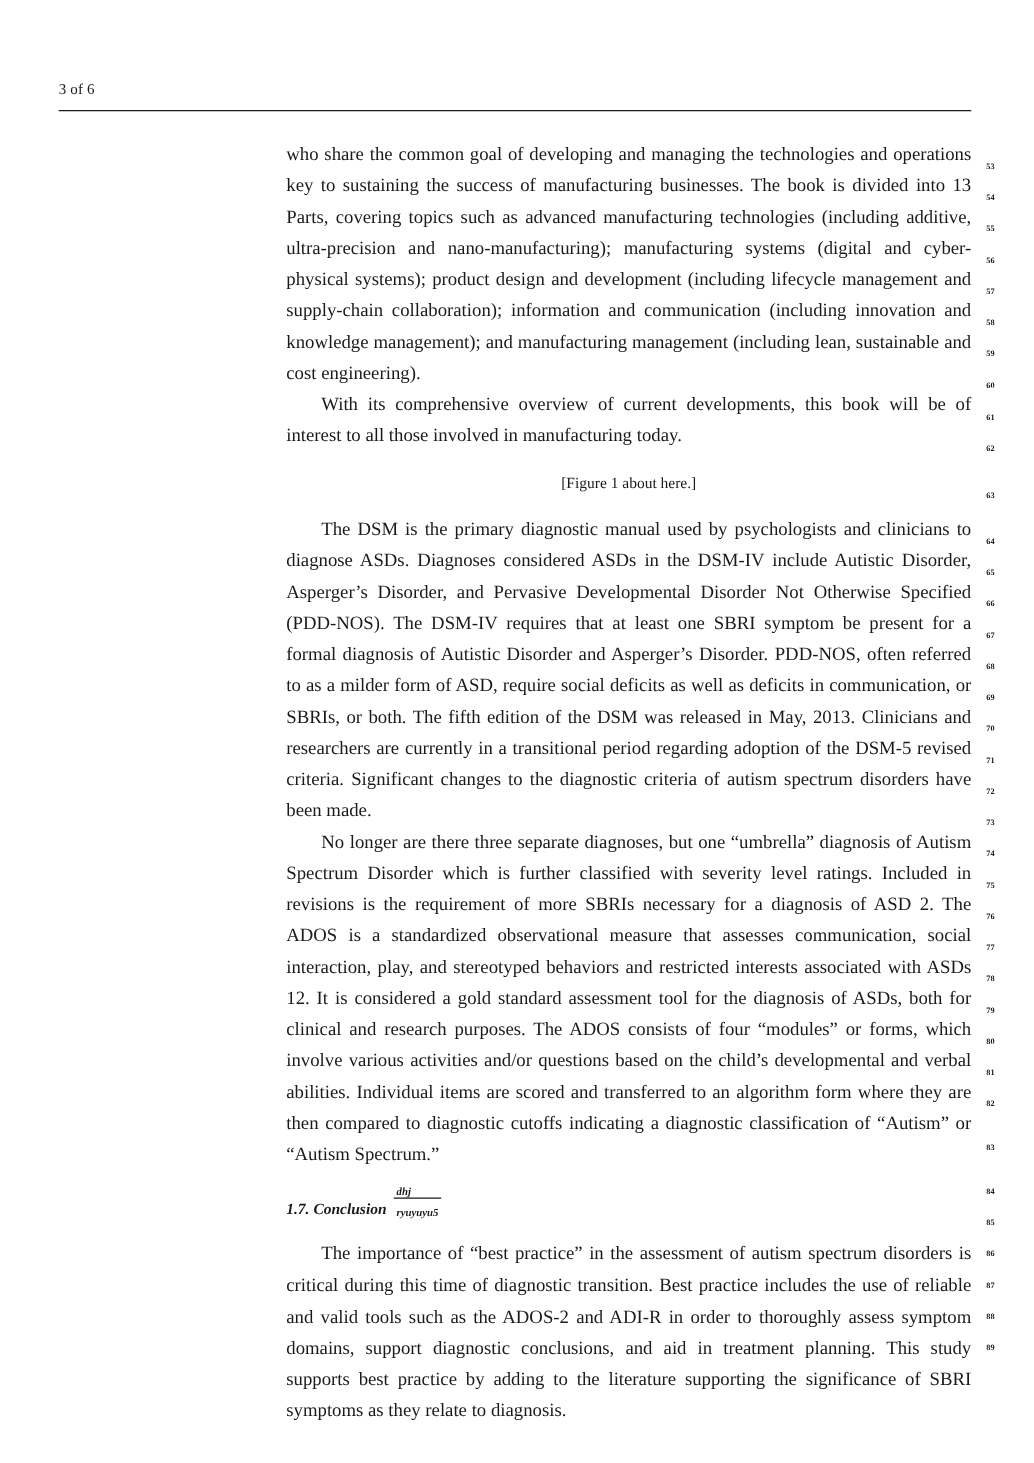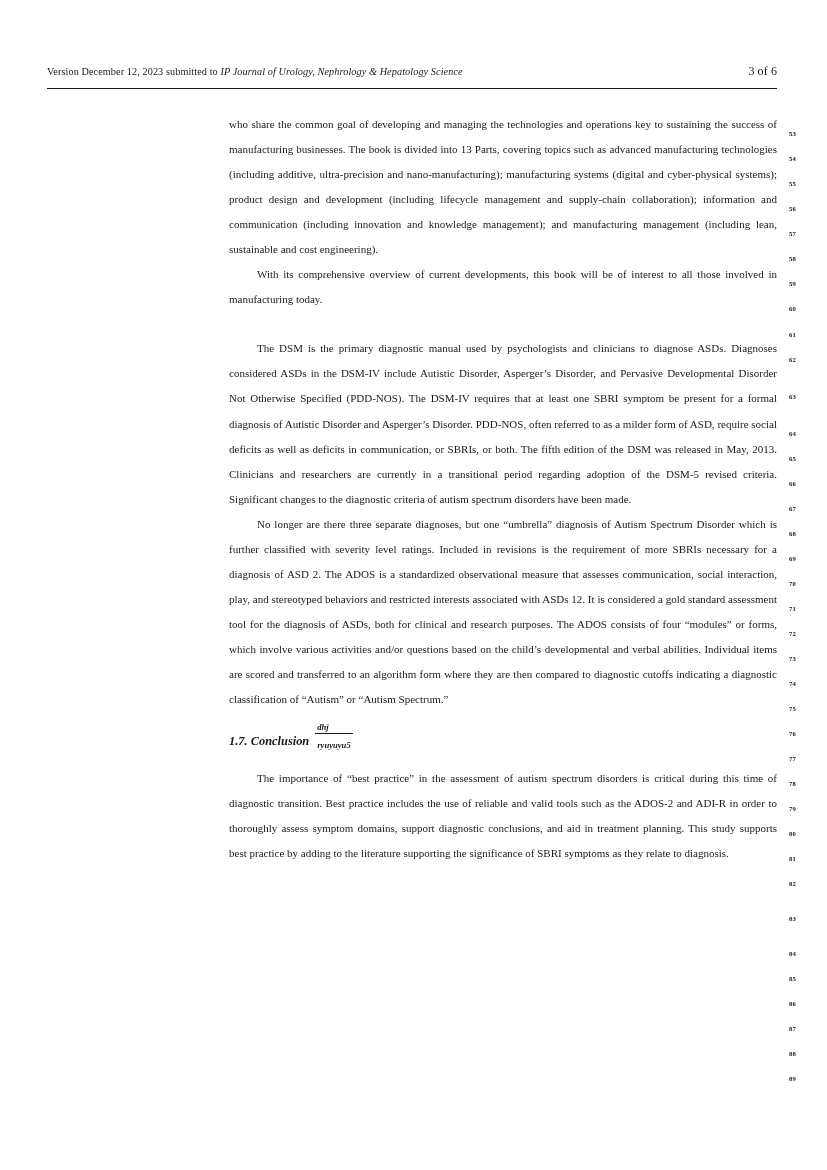--- a/index.html
+++ b/index.html
@@ -52,21 +52,21 @@
   
   #column {
     position: absolute;
     left: 229px;
     top: 112px;
     width: 548px;
   }
 
   .para {
     margin: 0;
-    font-size: 11px;
+    font-size: 15px;
     line-height: 25.05px;
     text-align: justify;
     text-justify: inter-word;
     hyphens: manual;
   }
   .para.indent { text-indent: 28px; }
   .para.noindent { text-indent: 0; }
 
   .gap-sm { height: 12px; }
 
@@ -125,33 +125,33 @@
     color: #1a1a1a;
     letter-spacing: 0.02em;
   }
 </style>
 </head>
 <body>
 
 <div id="page">
 
   <div id="header">
-    <span class="hdr-left"><span>Version December 12, 2023 submitted to </span><span class="hdr-journal">IP Journal of Urology, Nephrology &amp; Hepatology Science</span></span>
     <span class="hdr-right">3 of 6</span>
   </div>
   <div id="header-rule"></div>
 
   <div id="column">
 
     <p class="para noindent">who share the common goal of developing and managing the technologies and opera­tions key to sustaining the success of manufacturing businesses. The book is divided into 13 Parts, covering topics such as advanced manufacturing technologies (including additive, ultra-precision and nano-manufacturing); manufacturing systems (digital and cyber-physical systems); product design and development (including lifecycle management and supply-chain collaboration); information and communication (including innovation and knowledge management); and manufacturing management (including lean, sustain­able and cost engineering).</p>
 
     <p class="para indent">With its comprehensive overview of current developments, this book will be of interest to all those involved in manufacturing today.</p>
 
     <div class="gap-sm"></div>
 
+    <p class="centered-note">[Figure 1 about here.]</p>
 
     <div class="gap-sm"></div>
 
     <p class="para indent">The DSM is the primary diagnostic manual used by psychologists and clinicians to diagnose ASDs. Diagnoses considered ASDs in the DSM-IV include Autistic Disorder, Asperger’s Disorder, and Pervasive Developmental Disorder Not Otherwise Specified (PDD-NOS). The DSM-IV requires that at least one SBRI symptom be present for a formal diagnosis of Autistic Disorder and Asperger’s Disorder. PDD-NOS, often referred to as a milder form of ASD, require social deficits as well as deficits in communication, or SBRIs, or both. The fifth edition of the DSM was released in May, 2013. Clinicians and researchers are currently in a transitional period regarding adoption of the DSM-5 revised criteria. Significant changes to the diagnostic criteria of autism spectrum disorders have been made.</p>
 
     <p class="para indent">No longer are there three separate diagnoses, but one “umbrella” diagnosis of Autism Spectrum Disorder which is further classified with severity level ratings. Included in revisions is the requirement of more SBRIs necessary for a diagnosis of ASD 2. The ADOS is a standardized observational measure that assesses communication, social interaction, play, and stereotyped behaviors and restricted interests associated with ASDs 12. It is considered a gold standard assessment tool for the diagnosis of ASDs, both for clinical and research purposes. The ADOS consists of four “modules” or forms, which involve various activities and/or questions based on the child’s developmental and verbal abilities. Individual items are scored and transferred to an algorithm form where they are then compared to diagnostic cutoffs indicating a diagnostic classification of “Autism” or “Autism Spectrum.”</p>
 
     <div class="gap-sm"></div>
 
     <h2 class="section-head"><span>1.7.</span>&nbsp;<span>Conclusion</span><span class="frac"><span class="num">dhj</span><span class="den">ryuyuyu5</span></span></h2>

